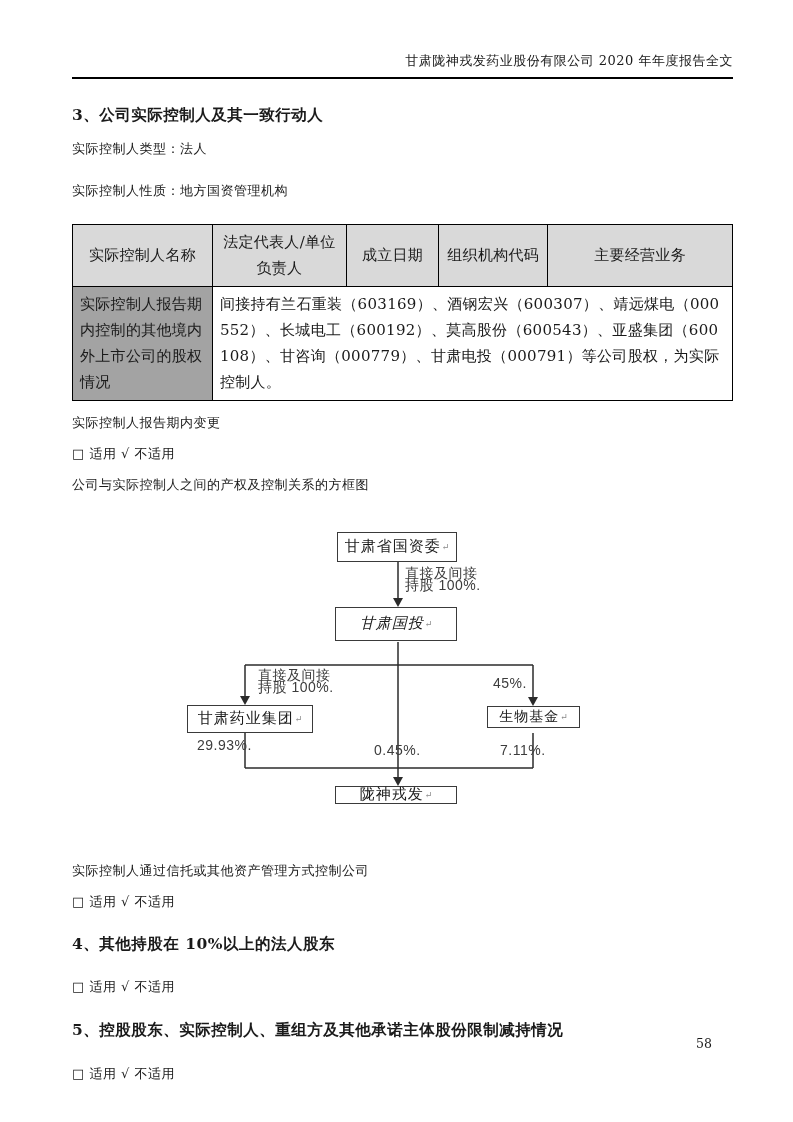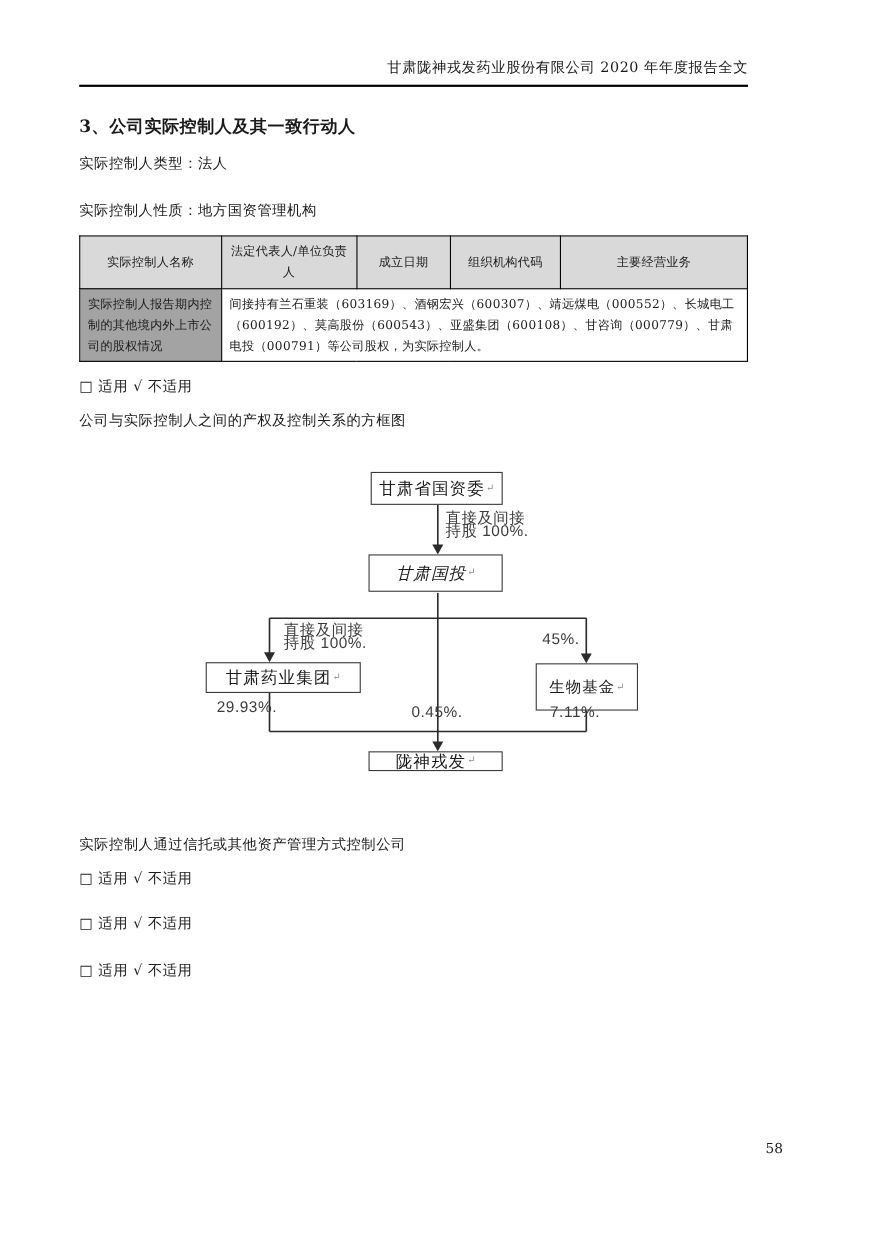--- a/index.html
+++ b/index.html
@@ -4,21 +4,21 @@
 <style>
   html,body{margin:0;padding:0;background:#ffffff;}
   .page{
     position:relative;
     width:793px;height:1122px;
     margin:0 auto;
     background:#ffffff;
     font-family:"DejaVu Serif","Liberation Serif",serif;
     color:#1a1a1a;
     box-sizing:border-box;
-    padding:52px 113px 0 72px;
+    padding:52px 60px 0 72px;
     overflow:hidden;
   }
   .doc-header{
     text-align:right;
     font-size:13px;
     padding-bottom:7px;
     border-bottom:2px solid #000;
     letter-spacing:0.5px;
   }
   .sec-heading{
@@ -30,22 +30,22 @@
   .body-line{
     font-size:13px;
     margin:14px 0 0 0;
     letter-spacing:0.5px;
   }
   .body-line.tight{margin-top:13px;}
   
   table.info-table{
     width:100%;
     border-collapse:collapse;
-    margin-top:14px;
-    font-size:11px;
+    margin-top:24px;
+    font-size:15px;
     table-layout:fixed;
   }
   table.info-table td{
     border:1.5px solid #000;
     padding:4px 7px;
     vertical-align:middle;
     line-height:1.75;
     letter-spacing:0.3px;
     word-break:break-all;
   }
@@ -120,20 +120,21 @@
       <td class="hdr">组织机构代码</td>
       <td class="hdr">主要经营业务</td>
     </tr>
     <tr>
       <td class="label-cell">实际控制人报告期内控制的其他境内外上市公司的股权情况</td>
       <td colspan="4">间接持有兰石重装（603169）、酒钢宏兴（600307）、靖远煤电（000552）、长城电工（600192）、莫高股份（600543）、亚盛集团（600108）、甘咨询（000779）、甘肃电投（000791）等公司股权，为实际控制人。</td>
     </tr>
   </tbody>
     </table>
 
+  <p class="body-line tight">实际控制人报告期内变更</p>
   <p class="body-line tight">□ 适用 √ 不适用</p>
   <p class="body-line tight">公司与实际控制人之间的产权及控制关系的方框图</p>
 
   <div class="diagram">
     <svg width="650" height="302" viewBox="0 0 650 302">
 
       <line x1="326" y1="40" x2="326" y2="77" stroke="#2b2b2b" stroke-width="1.5"></line>
       <polygon points="321,76 331,76 326,85" fill="#2b2b2b"></polygon>
 
       <line x1="326" y1="120" x2="326" y2="256" stroke="#2b2b2b" stroke-width="1.5"></line>
@@ -153,25 +154,25 @@
     </svg>
 
     <div class="d-box" style="left:265px;top:10px;width:120px;height:30px;">
         <span>甘肃省国资委</span>
         <span class="ret">↵</span>
       </div>
     <div class="d-box" style="left:263px;top:85px;width:122px;height:34px;font-style:italic;">
         <span>甘肃国投</span>
         <span class="ret">↵</span>
       </div>
-    <div class="d-box" style="left:115px;top:183px;width:141px;height:28px;">
+    <div class="d-box" style="left:115px;top:183px;width:126px;height:28px;">
         <span>甘肃药业集团</span>
         <span class="ret">↵</span>
       </div>
-    <div class="d-box" style="left:415px;top:184px;width:93px;height:43px;font-size:14px;">
+    <div class="d-box" style="left:415px;top:184px;width:93px;height:22px;font-size:14px;">
         <span>生物基金</span>
         <span class="ret">↵</span>
       </div>
     <div class="d-box" style="left:263px;top:264px;width:122px;height:18px;">
         <span>陇神戎发</span>
         <span class="ret">↵</span>
       </div>
 
     <div class="d-label" style="left:333px;top:45px;">
       <div>直接及间接</div>
@@ -183,18 +184,20 @@
     </div>
     <div class="d-label" style="left:421px;top:155px;">45%.</div>
     <div class="d-label" style="left:125px;top:217px;">29.93%.</div>
     <div class="d-label" style="left:280px;top:222px;margin-left:22px;">0.45%.</div>
     <div class="d-label" style="left:428px;top:222px;">7.11%.</div>
   </div>
 
   <p class="body-line" style="margin-top:38px;">实际控制人通过信托或其他资产管理方式控制公司</p>
   <p class="body-line tight">□ 适用 √ 不适用</p>
 
+  <h2 class="sec-heading" style="margin-top:23px;">4、其他持股在 10%以上的法人股东</h2>
   <p class="body-line" style="margin-top:23px;">□ 适用 √ 不适用</p>
 
+  <h2 class="sec-heading" style="margin-top:24px;">5、控股股东、实际控制人、重组方及其他承诺主体股份限制减持情况</h2>
   <p class="body-line" style="margin-top:24px;">□ 适用 √ 不适用</p>
 
   <div class="page-number">58</div>
 </div>
 
 </body></html>

